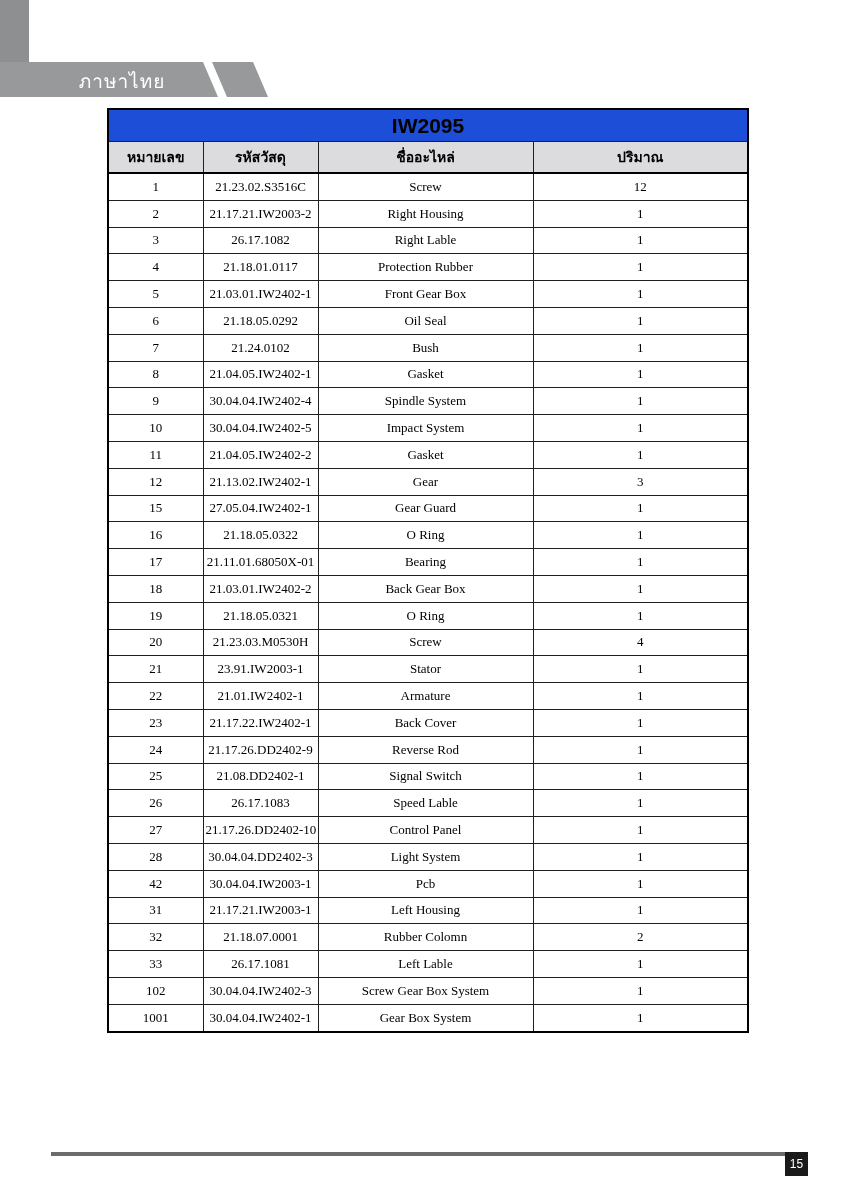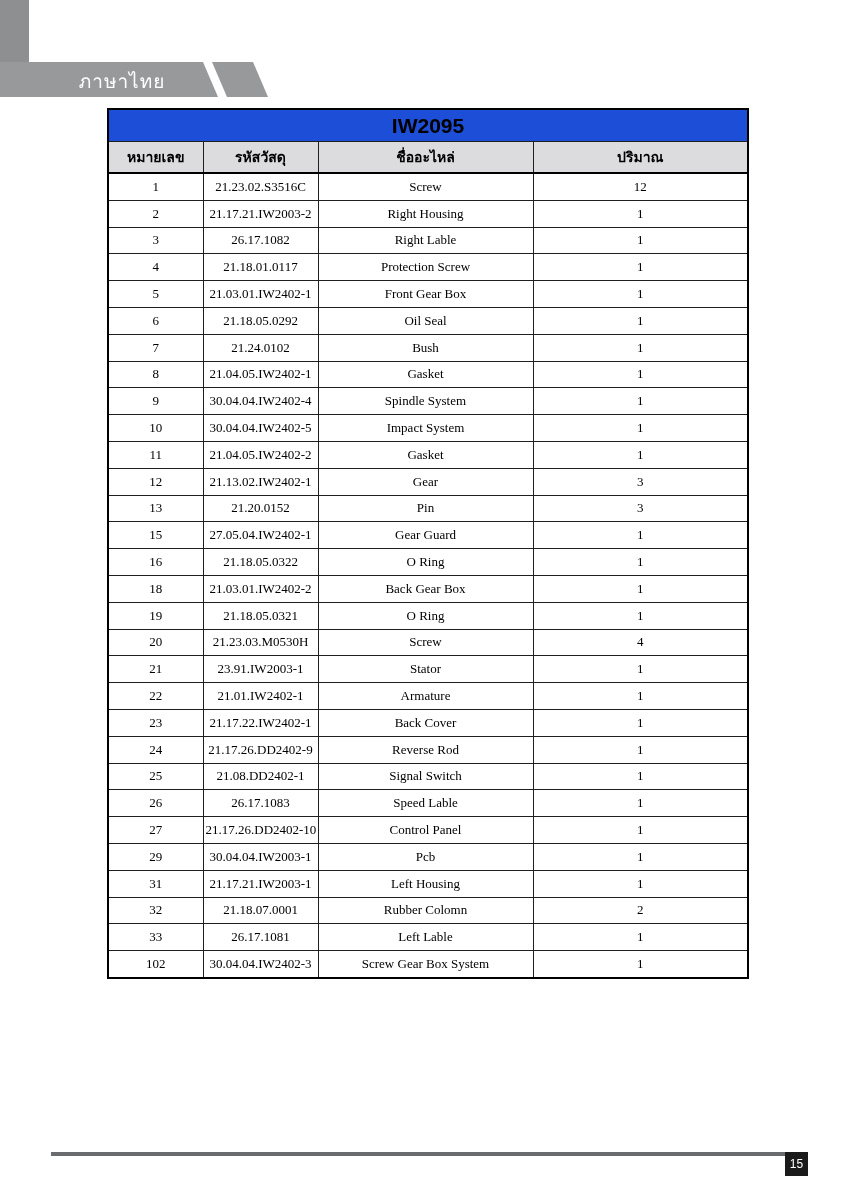--- a/index.html
+++ b/index.html
@@ -138,21 +138,21 @@
         </tr>
         <tr>
           <td>3</td>
           <td>26.17.1082</td>
           <td>Right Lable</td>
           <td>1</td>
         </tr>
         <tr>
           <td>4</td>
           <td>21.18.01.0117</td>
-          <td>Protection Screw</td>
+          <td>Protection Rubber</td>
           <td>1</td>
         </tr>
         <tr>
           <td>5</td>
           <td>21.03.01.IW2402-1</td>
           <td>Front Gear Box</td>
           <td>1</td>
         </tr>
         <tr>
           <td>6</td>
@@ -190,35 +190,35 @@
           <td>Gasket</td>
           <td>1</td>
         </tr>
         <tr>
           <td>12</td>
           <td>21.13.02.IW2402-1</td>
           <td>Gear</td>
           <td>3</td>
         </tr>
         <tr>
-          <td>13</td>
-          <td>21.20.0152</td>
-          <td>Pin</td>
-          <td>3</td>
-        </tr>
-        <tr>
           <td>15</td>
           <td>27.05.04.IW2402-1</td>
           <td>Gear Guard</td>
           <td>1</td>
         </tr>
         <tr>
           <td>16</td>
           <td>21.18.05.0322</td>
           <td>O Ring</td>
+          <td>1</td>
+        </tr>
+        <tr>
+          <td>17</td>
+          <td>21.11.01.68050X-01</td>
+          <td>Bearing</td>
           <td>1</td>
         </tr>
         <tr>
           <td>18</td>
           <td>21.03.01.IW2402-2</td>
           <td>Back Gear Box</td>
           <td>1</td>
         </tr>
         <tr>
           <td>19</td>
@@ -268,21 +268,27 @@
           <td>Speed Lable</td>
           <td>1</td>
         </tr>
         <tr>
           <td>27</td>
           <td>21.17.26.DD2402-10</td>
           <td>Control Panel</td>
           <td>1</td>
         </tr>
         <tr>
-          <td>29</td>
+          <td>28</td>
+          <td>30.04.04.DD2402-3</td>
+          <td>Light System</td>
+          <td>1</td>
+        </tr>
+        <tr>
+          <td>42</td>
           <td>30.04.04.IW2003-1</td>
           <td>Pcb</td>
           <td>1</td>
         </tr>
         <tr>
           <td>31</td>
           <td>21.17.21.IW2003-1</td>
           <td>Left Housing</td>
           <td>1</td>
         </tr>
@@ -297,19 +303,25 @@
           <td>26.17.1081</td>
           <td>Left Lable</td>
           <td>1</td>
         </tr>
         <tr>
           <td>102</td>
           <td>30.04.04.IW2402-3</td>
           <td>Screw Gear Box System</td>
           <td>1</td>
         </tr>
+        <tr>
+          <td>1001</td>
+          <td>30.04.04.IW2402-1</td>
+          <td>Gear Box System</td>
+          <td>1</td>
+        </tr>
       </tbody>
   </table>
 
   <div class="footer-rule"></div>
   <div class="page-number">15</div>
 
 </div>
 
 </body></html>

